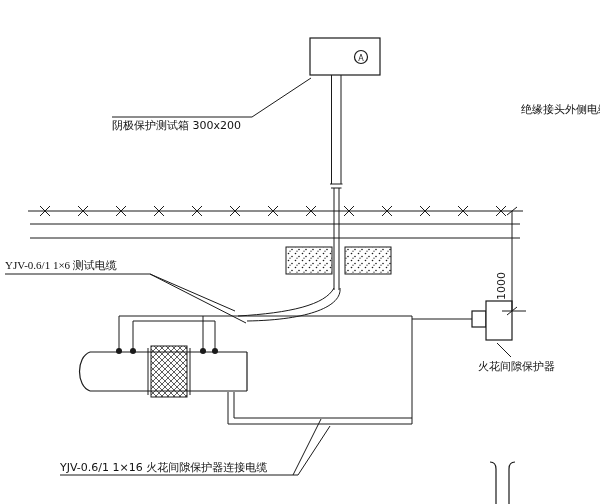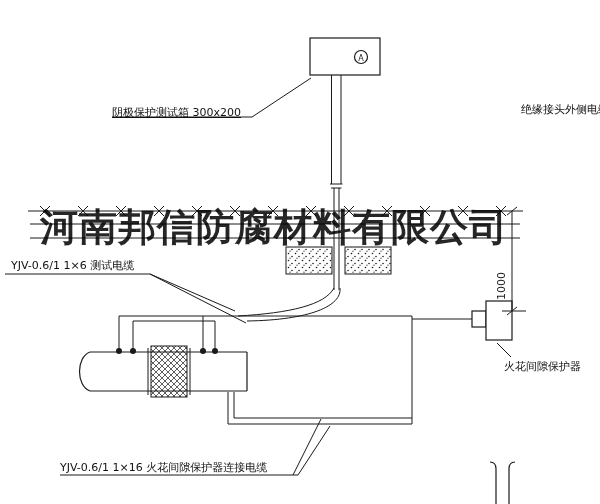--- a/index.html
+++ b/index.html
@@ -160,25 +160,24 @@
       <line x1="298" y1="475" x2="330" y2="426"></line>
       <line x1="293" y1="475" x2="321" y2="419"></line>
     </g>
 
     <g stroke="#1a1a1a" stroke-width="1.2" fill="none">
       <path d="M496,504 L496,469 Q496,462 490,462"></path>
       <path d="M509,504 L509,469 Q509,462 515,462"></path>
     </g>
   </svg>
 
-  <div class="watermark">河南邦信防腐材料有限公司</div>
 
-  <div class="label" style="left:112px; top:106px;text-decoration:underline;">阴极保护测试箱 300x200</div>
+  <div class="label" style="left:112px; top:119px;">阴极保护测试箱 300x200</div>
 
   <div class="label" style="left:521px; top:103px;">绝缘接头外侧电缆</div>
 
-  <div class="label" style="left:11px; top:259px;">YJV-0.6/1  1×6  测试电缆</div>
+  <div class="label" style="left:5px; top:259px;font-family:Liberation Serif, serif;">YJV-0.6/1  1×6  测试电缆</div>
 
-  <div class="label" style="left:504px; top:360px;">火花间隙保护器</div>
+  <div class="label" style="left:478px; top:360px;">火花间隙保护器</div>
 
   <div class="label" style="left:60px; top:461px;text-align:center;">YJV-0.6/1  1×16  火花间隙保护器连接电缆</div>
 
 </div>
 
 </body></html>

